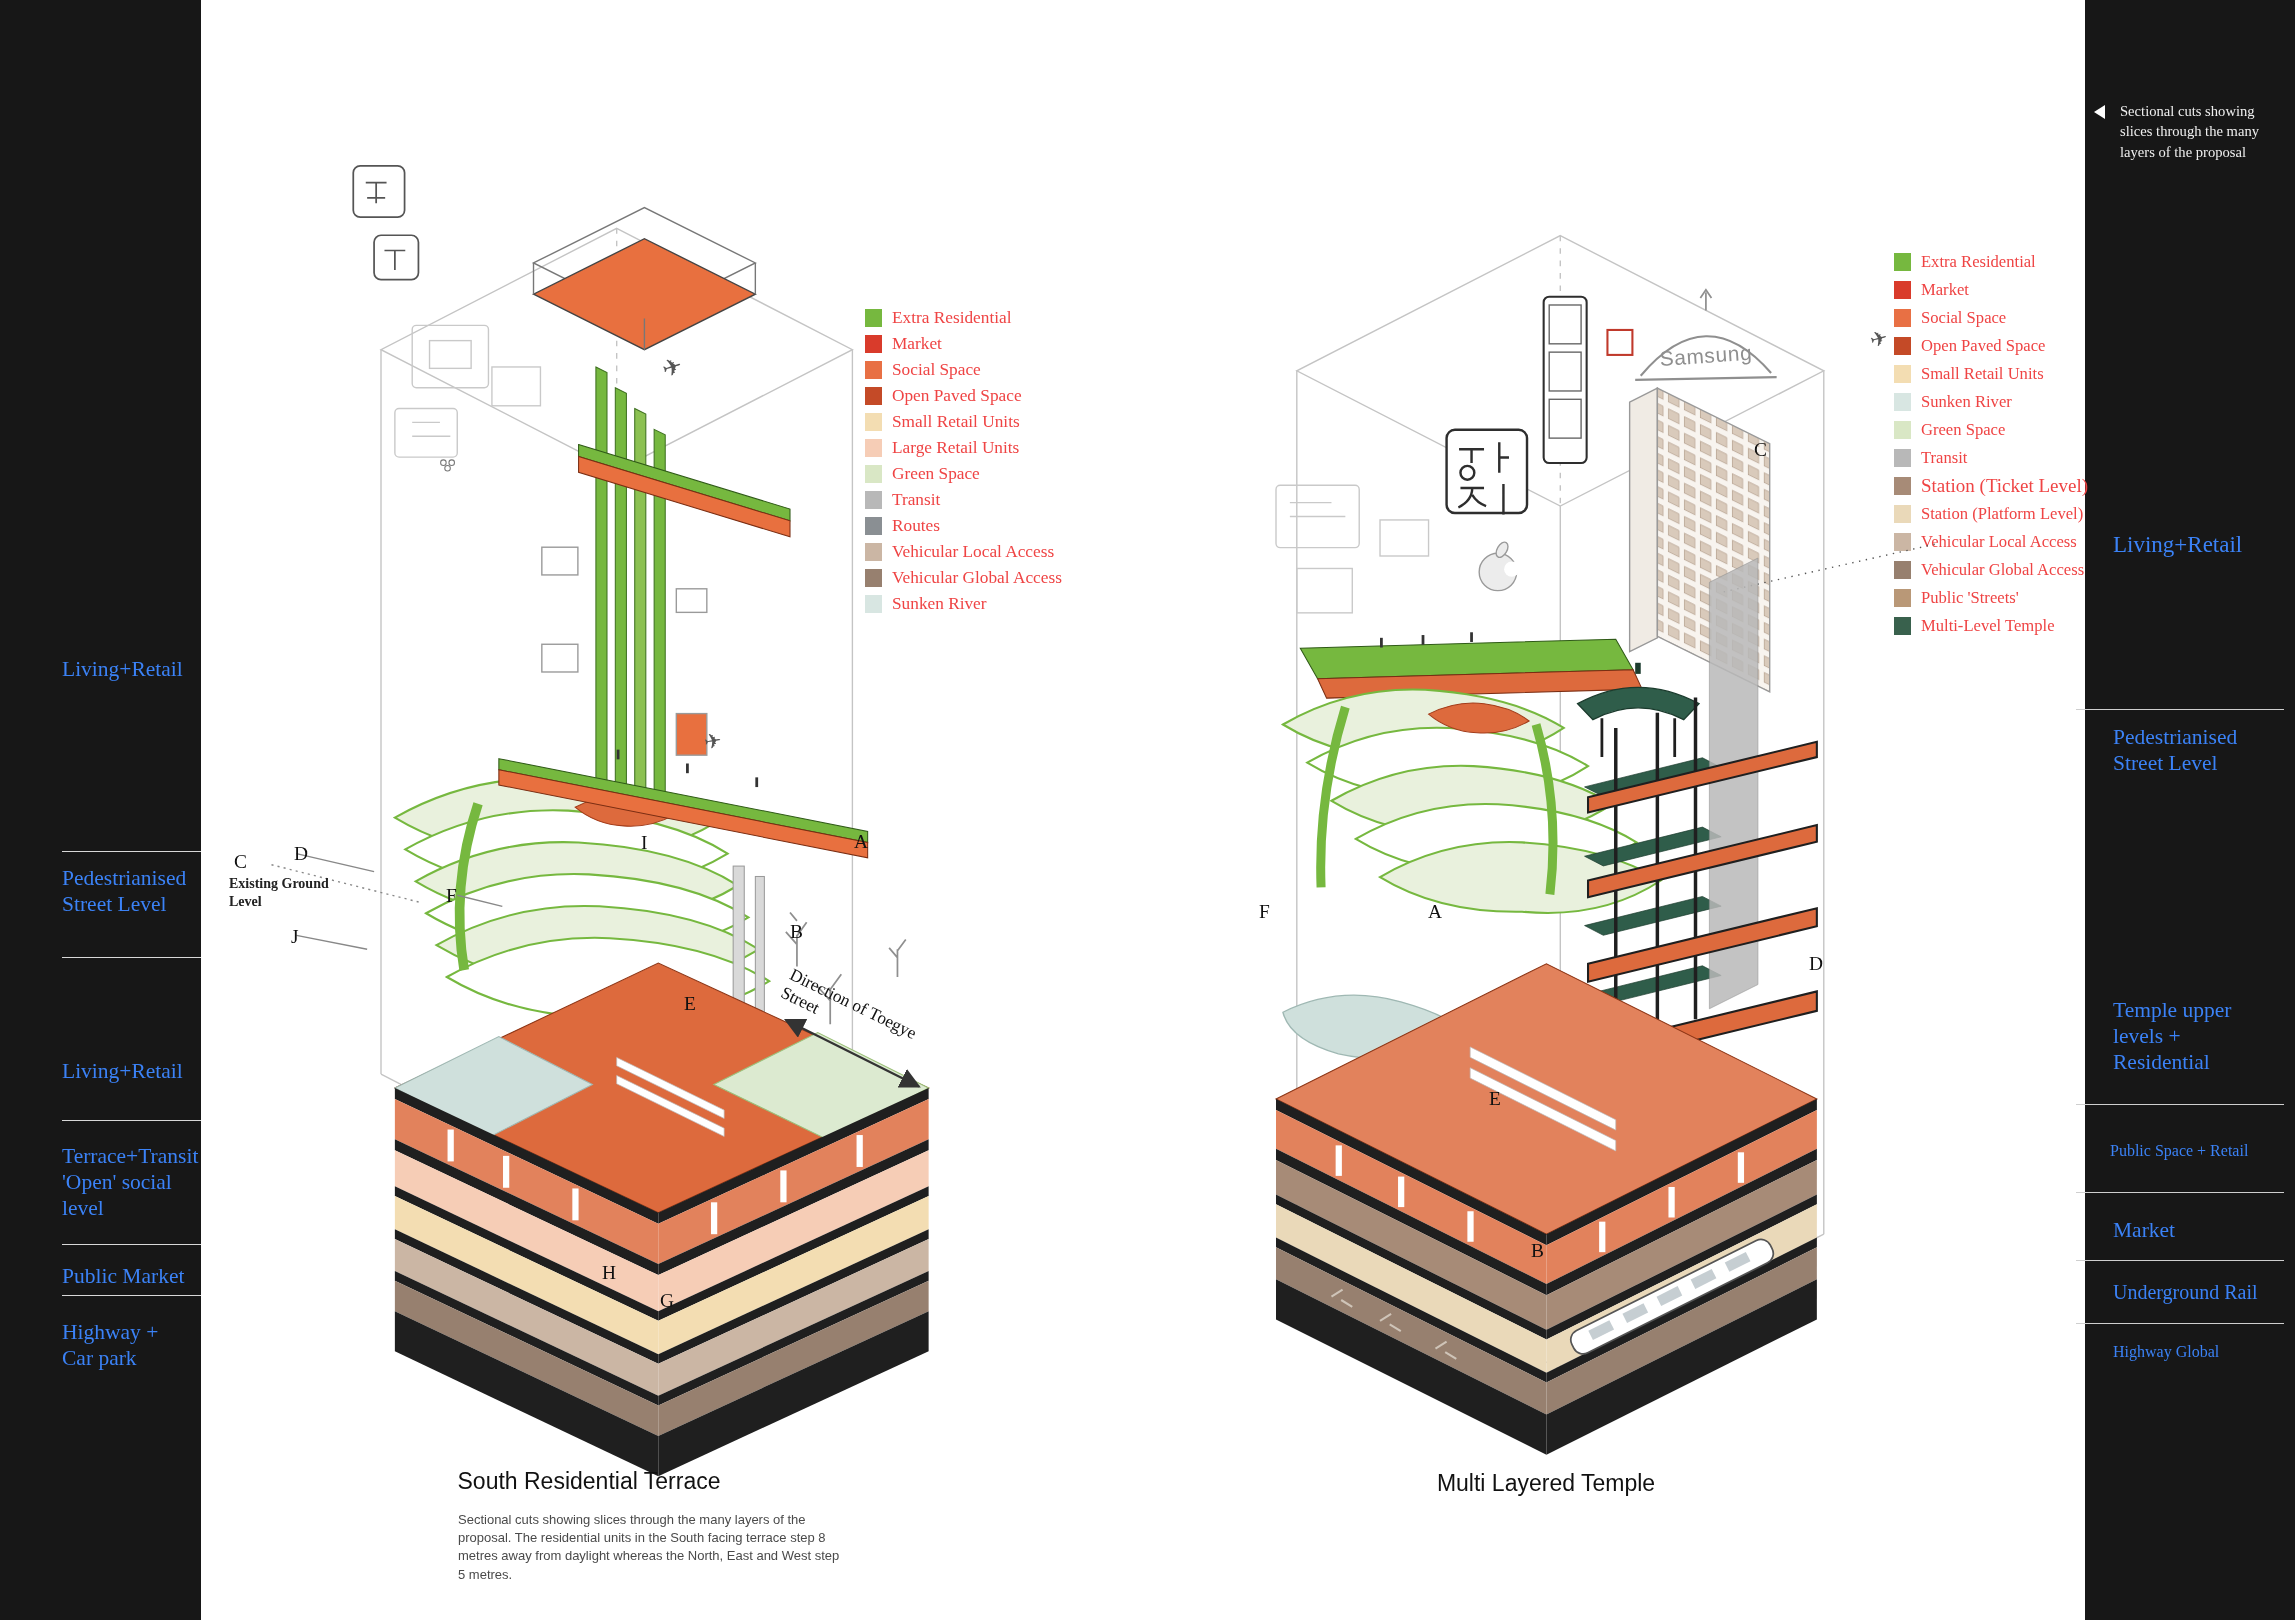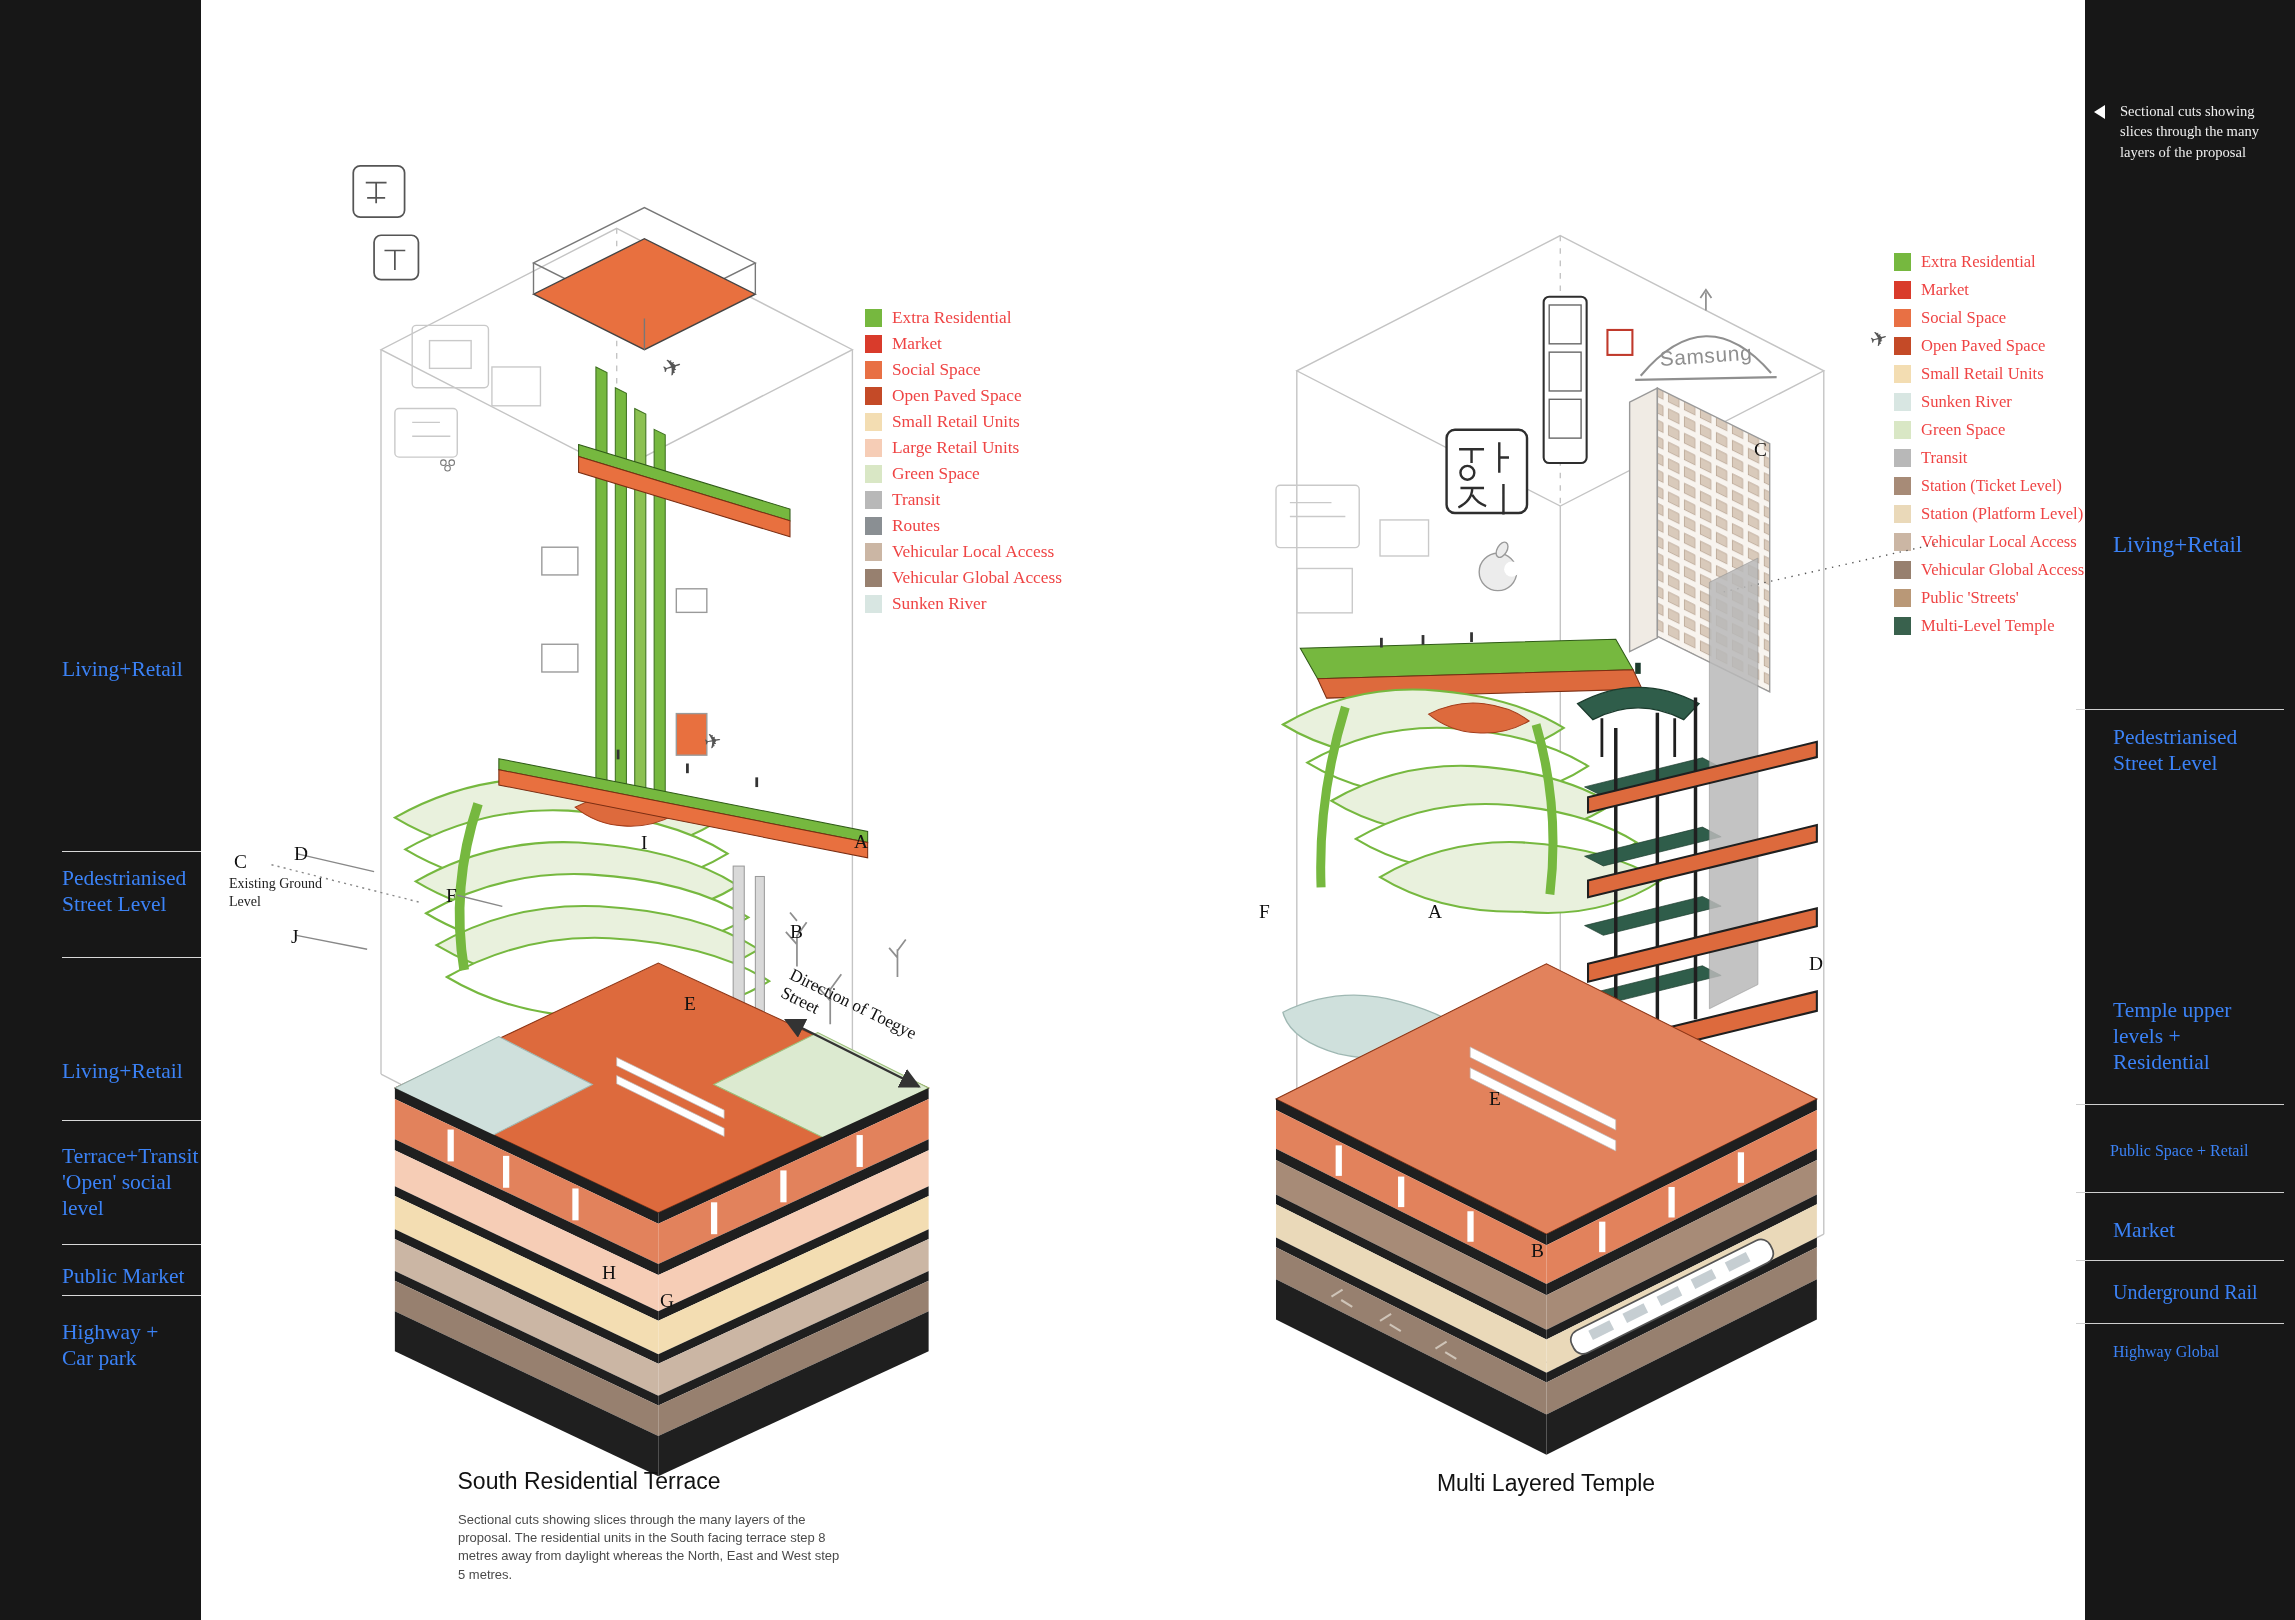--- a/index.html
+++ b/index.html
@@ -10,21 +10,21 @@
   .divider{position:absolute;height:1.4px;background:#d8d8d8;}
   .note{position:absolute;color:#efefef;font-size:14.6px;line-height:1.4;}
   .tri-left{position:absolute;width:0;height:0;border-top:7.6px solid transparent;
             border-bottom:7.6px solid transparent;border-right:11.8px solid #ffffff;}
   .legend{position:absolute;}
   .lrow{display:flex;align-items:center;height:26px;}
   .lrow.r{height:28px;}
   .sw{width:17.3px;height:17.3px;margin-right:9.7px;flex:0 0 auto;}
   .ll{font-size:17.3px;color:#ef4444;white-space:nowrap;}
   .anno{position:absolute;font-size:19.4px;color:#111;}
-  .anno.small{font-size:14px;color:#222;line-height:1.25;}
+  .anno.small{font-size:14px;color:#222;line-height:1.25;font-weight:bold;}
   .title{position:absolute;font-family:"Liberation Sans",sans-serif;font-size:23px;color:#111;text-align:center;}
   .caption{position:absolute;font-family:"Liberation Sans",sans-serif;font-size:13px;color:#4a4a4a;
            width:388px;line-height:1.4;}
   .rot{transform-origin:left top;}
   svg{position:absolute;}
 </style>
 </head>
 <body>
 
 <div class="sheet">
@@ -139,21 +139,21 @@
     <div class="lrow r">
         <span class="sw" style="background-color: rgb(217, 231, 197);"></span>
         <span class="ll" style="font-size:16.6px;">Green Space</span>
       </div>
     <div class="lrow r">
         <span class="sw" style="background-color: rgb(184, 184, 184);"></span>
         <span class="ll" style="font-size:16.6px;">Transit</span>
       </div>
     <div class="lrow r">
         <span class="sw" style="background-color: rgb(167, 139, 119);"></span>
-        <span class="ll" style="font-size:16px;">Station (Ticket Level)</span>
+        <span class="ll" style="font-size:19px;">Station (Ticket Level)</span>
       </div>
     <div class="lrow r">
         <span class="sw" style="background-color: rgb(234, 217, 185);"></span>
         <span class="ll" style="font-size:16.6px;">Station (Platform Level)</span>
       </div>
     <div class="lrow r">
         <span class="sw" style="background-color: rgb(203, 182, 164);"></span>
         <span class="ll" style="font-size:16.6px;">Vehicular Local Access</span>
       </div>
     <div class="lrow r">

